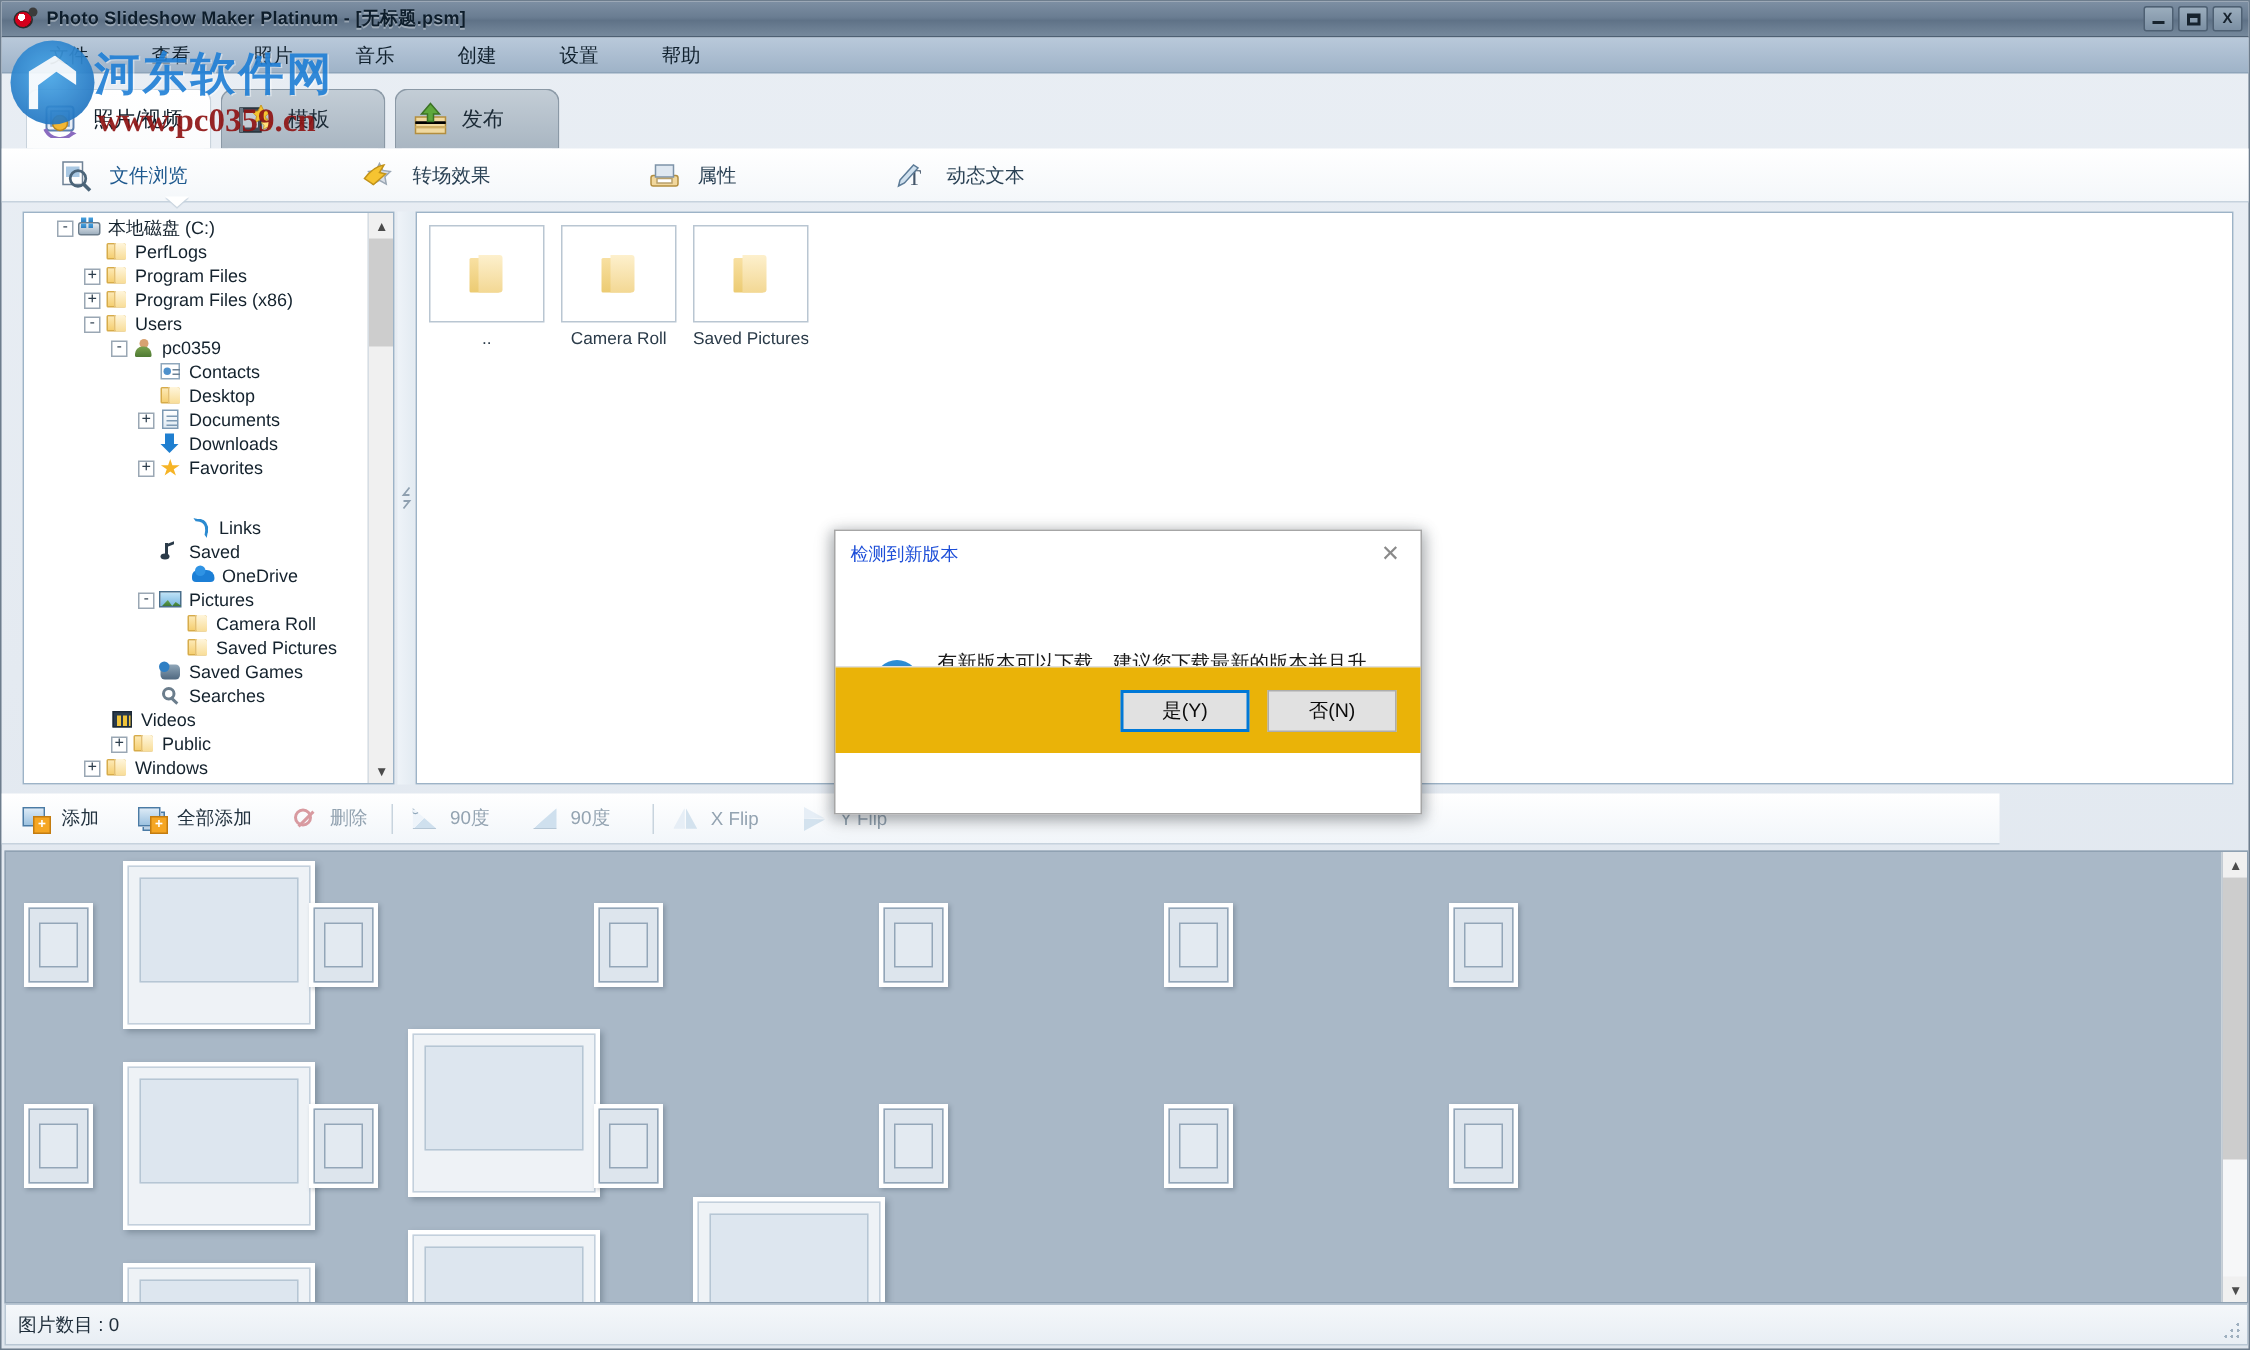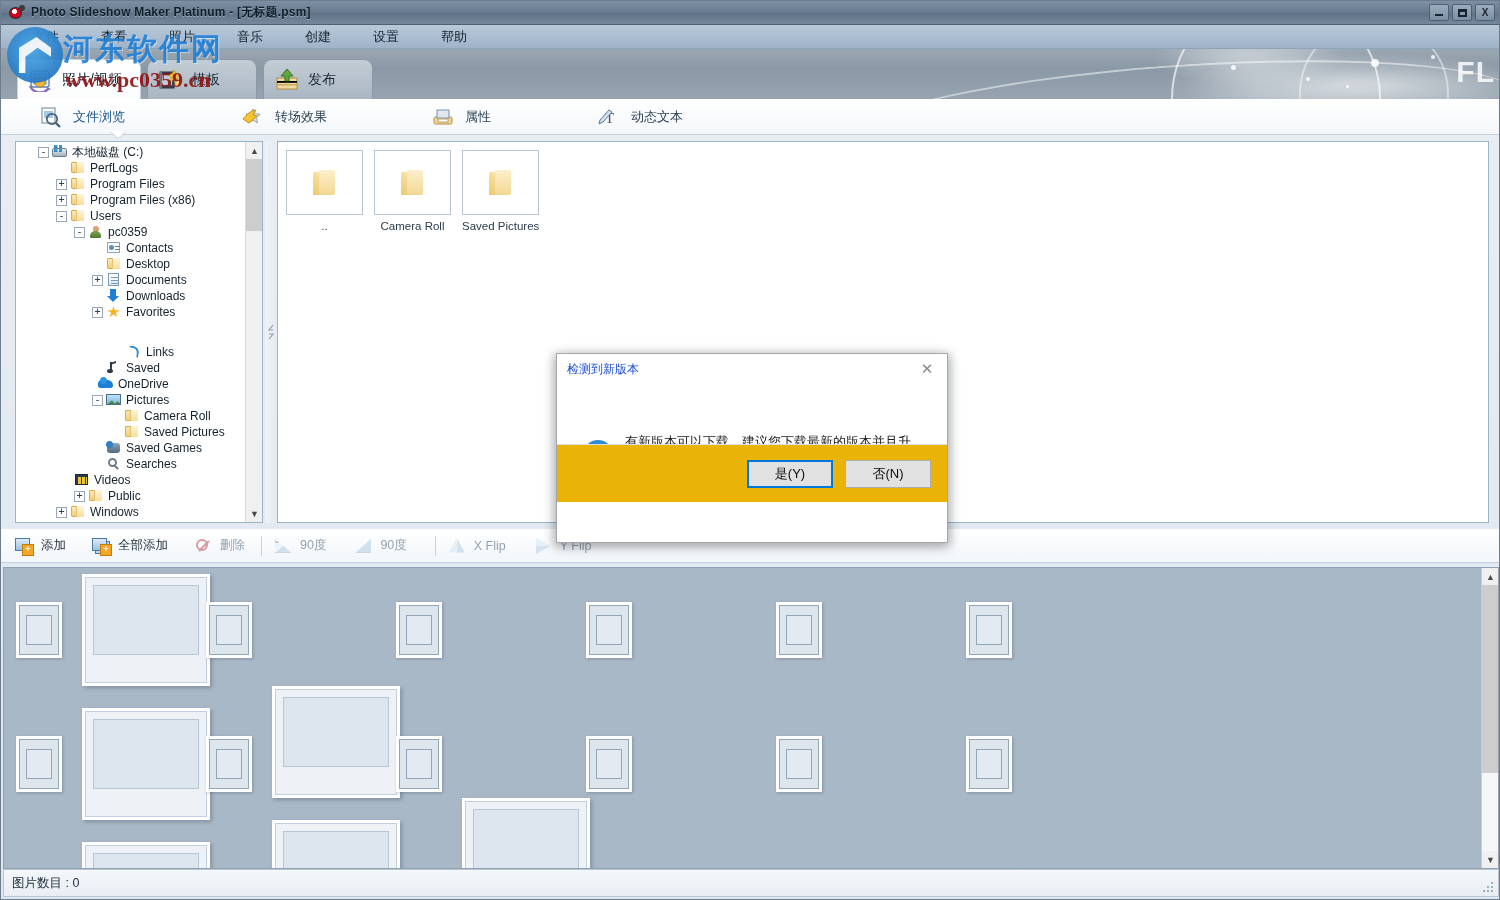--- a/index.html
+++ b/index.html
@@ -328,21 +328,21 @@
   }
   .splitter {
     position:absolute; left: 250px; top: 0; width: 11px; height: 382px;
     background: linear-gradient(90deg,#eef3f8,#e3ebf2);
     display:flex; align-items:center; justify-content:center;
     color:#8fa0b0; font-size: 10px;
   }
 
   
   .phototoolbar {
-    position: absolute; left: 0; top: 528px; width: 1500px; height: 34px;
+    position: absolute; left: 0; top: 528px; width: 1332px; height: 34px;
     background: linear-gradient(#ffffff,#f2f6fa);
     border-bottom: 1px solid #c6d2dd;
     display: flex; align-items: center; padding-left: 14px; gap: 0px;
   }
   .ptool { display:flex; align-items:center; gap:6px; margin-right: 16px; }
   .ptool .lbl { font-size: 12.5px; color:#22323f; white-space: nowrap; }
   .ptool.disabled .lbl { color:#93a3b1; }
   .ptico { width: 20px; height: 18px; position: relative; flex:none; }
   .psep { width:1px; height:20px; background:#c8d4de; margin: 0 12px 0 0; }
 
@@ -528,32 +528,20 @@
   <div class="menubar">
     <div class="menu-item">文件</div>
     <div class="menu-item">查看</div>
     <div class="menu-item">照片</div>
     <div class="menu-item">音乐</div>
     <div class="menu-item">创建</div>
     <div class="menu-item">设置</div>
     <div class="menu-item">帮助</div>
   </div>
 
-  <div class="banner">
-    <div class="wave"></div>
-    <div class="arc"></div>
-    <div class="arc2"></div>
-    <div class="swoosh"></div>
-    <div class="spark" style="left:1230px;top:16px;width:5px;height:5px;"></div>
-    <div class="spark" style="left:1305px;top:28px;width:4px;height:4px;"></div>
-    <div class="spark" style="left:1370px;top:10px;width:8px;height:8px;"></div>
-    <div class="spark" style="left:1345px;top:36px;width:3px;height:3px;"></div>
-    <div class="spark" style="left:1430px;top:6px;width:4px;height:4px;"></div>
-    <div class="brandtext">FL</div>
-  </div>
 
   <div class="tabstrip">
     <div class="tab active">
       <span class="tabicon">
         <svg width="26" height="24" viewBox="0 0 26 24">
           <rect x="3" y="3" width="18" height="16" rx="2" fill="#e9eef6" stroke="#5b7fae" stroke-width="1.3"></rect>
           <rect x="6" y="6" width="12" height="10" fill="#bcd7ef" stroke="#6f93bb"></rect>
           <circle cx="12" cy="14" r="5" fill="#f3b733" stroke="#b8851a"></circle>
           <path d="M2 18 A11 11 0 0 0 20 21" stroke="#8a6bbf" stroke-width="2.3" fill="none"></path>
           <path d="M19 19 l4 2 -4 2z" fill="#8a6bbf"></path>
@@ -718,21 +706,21 @@
             </span>
             <span>Links</span>
           </div>
           <div class="trow" style="padding-left: 76px;">
             <span class="texp none"></span>
             <span class="tico">
               <span class="music-ico"></span>
             </span>
             <span>Saved</span>
           </div>
-          <div class="trow" style="padding-left: 68px; text-align: right;">
+          <div class="trow" style="padding-left: 98px; text-align: right;">
             <span class="texp none"></span>
             <span class="tico">
               <span class="cloud-ico"></span>
             </span>
             <span>OneDrive</span>
           </div>
           <div class="trow" style="padding-left: 76px;">
             <span class="texp">-</span>
             <span class="tico">
               <span class="pic-ico"></span>

